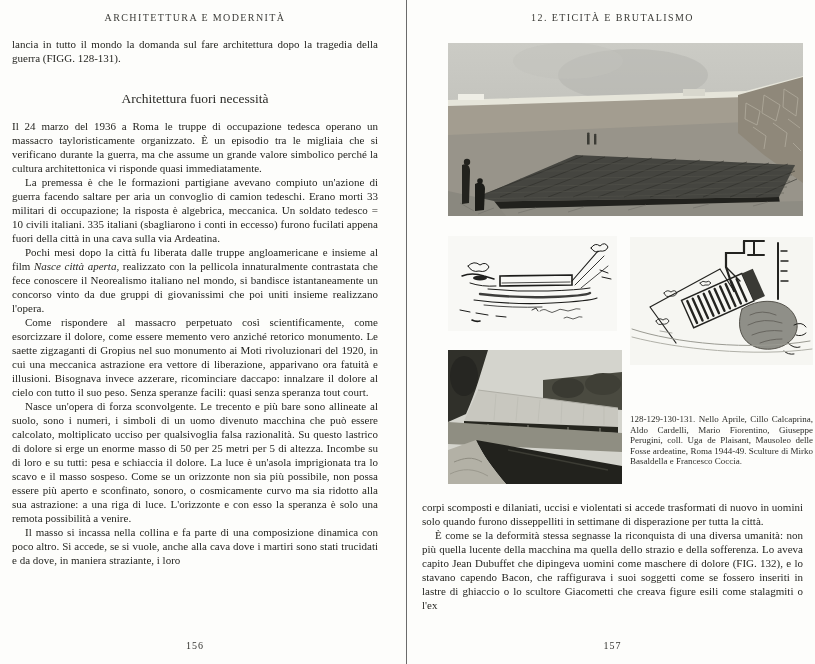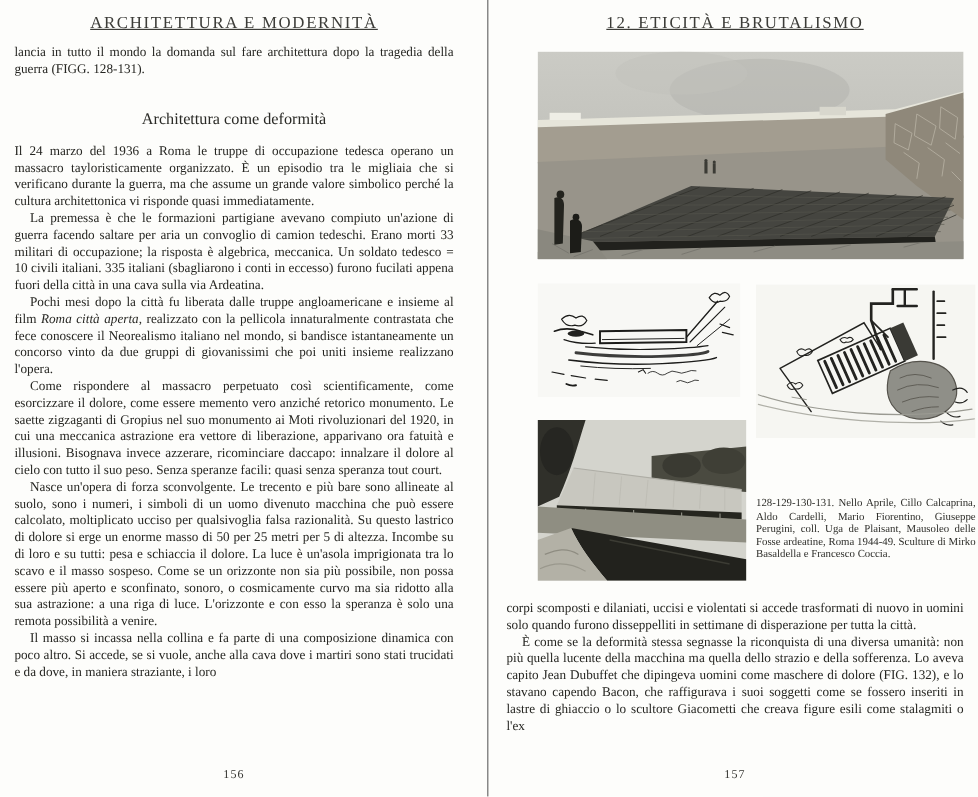--- a/index.html
+++ b/index.html
@@ -3,22 +3,22 @@
 <meta charset="utf-8">
 <style>
   html,body{margin:0;padding:0;background:#ffffff;}
   .spread{
     position:relative;width:815px;height:664px;background:#fdfdfb;
     font-family:"Liberation Serif","DejaVu Serif",serif;color:#2a2a26;
     overflow:hidden;
   }
   .gutter{position:absolute;left:406px;top:0;width:1px;height:664px;background:#6b6b6b;}
   .running-head{
-    position:absolute;top:12px;font-size:14px;letter-spacing:1.4px;
-    text-align:center;color:#3c3c38;white-space:nowrap;text-decoration:underline;
+    position:absolute;top:12px;font-size:10px;letter-spacing:1.4px;
+    text-align:center;color:#3c3c38;white-space:nowrap;
   }
   .rh-left{left:12px;width:366px;}
   .rh-right{left:422px;width:381px;}
   .bodytext{font-size:11px;line-height:14px;text-align:justify;color:#262622;}
   .bodytext p{margin:0;}
   .bodytext p.ind{text-indent:13px;}
   .intro{position:absolute;left:12px;top:26px;width:366px;}
   .section-heading{
     position:absolute;left:12px;top:91px;width:366px;margin:0;
     font-size:13.5px;font-weight:normal;text-align:center;color:#2a2a26;
@@ -44,26 +44,26 @@
 
 <div class="spread">
 
   <div class="gutter"></div>
 
   <section>
     <header class="running-head rh-left">ARCHITETTURA E MODERNITÀ</header>
 
     <p class="bodytext intro">lancia in tutto il mondo la domanda sul fare architettura dopo la tragedia della guerra (FIGG. 128-131).</p>
 
-    <h2 class="section-heading">Architettura come deformità</h2>
+    <h2 class="section-heading">Architettura fuori necessità</h2>
 
     <div class="bodytext left-body">
       <p>Il 24 marzo del 1936 a Roma le truppe di occupazione tedesca operano un massacro tayloristicamente organizzato. È un episodio tra le migliaia che si verificano durante la guerra, ma che assume un grande valore simbolico perché la cultura architettonica vi risponde quasi immediatamente.</p>
       <p class="ind">La premessa è che le formazioni partigiane avevano compiuto un'azione di guerra facendo saltare per aria un convoglio di camion tedeschi. Erano morti 33 militari di occupazione; la risposta è algebrica, meccanica. Un soldato tedesco = 10 civili italiani. 335 italiani (sbagliarono i conti in eccesso) furono fucilati appena fuori della città in una cava sulla via Ardeatina.</p>
-      <p class="ind"><span>Pochi mesi dopo la città fu liberata dalle truppe angloamericane e insieme al film </span><i>Roma città aperta</i><span>, realizzato con la pellicola innaturalmente contrastata che fece conoscere il Neorealismo italiano nel mondo, si bandisce istantaneamente un concorso vinto da due gruppi di giovanissimi che poi uniti insieme realizzano l'opera.</span></p>
+      <p class="ind"><span>Pochi mesi dopo la città fu liberata dalle truppe angloamericane e insieme al film </span><i>Nasce città aperta</i><span>, realizzato con la pellicola innaturalmente contrastata che fece conoscere il Neorealismo italiano nel mondo, si bandisce istantaneamente un concorso vinto da due gruppi di giovanissimi che poi uniti insieme realizzano l'opera.</span></p>
       <p class="ind">Come rispondere al massacro perpetuato così scientificamente, come esorcizzare il dolore, come essere memento vero anziché retorico monumento. Le saette zigzaganti di Gropius nel suo monumento ai Moti rivoluzionari del 1920, in cui una meccanica astrazione era vettore di liberazione, apparivano ora fatuità e illusioni. Bisognava invece azzerare, ricominciare daccapo: innalzare il dolore al cielo con tutto il suo peso. Senza speranze facili: quasi senza speranza tout court.</p>
       <p class="ind">Nasce un'opera di forza sconvolgente. Le trecento e più bare sono allineate al suolo, sono i numeri, i simboli di un uomo divenuto macchina che può essere calcolato, moltiplicato ucciso per qualsivoglia falsa razionalità. Su questo lastrico di dolore si erge un enorme masso di 50 per 25 metri per 5 di altezza. Incombe su di loro e su tutti: pesa e schiaccia il dolore. La luce è un'asola imprigionata tra lo scavo e il masso sospeso. Come se un orizzonte non sia più possibile, non possa essere più aperto e sconfinato, sonoro, o cosmicamente curvo ma sia ridotto alla sua astrazione: a una riga di luce. L'orizzonte e con esso la speranza è solo una remota possibilità a venire.</p>
       <p class="ind">Il masso si incassa nella collina e fa parte di una composizione dinamica con poco altro. Si accede, se si vuole, anche alla cava dove i martiri sono stati trucidati e da dove, in maniera straziante, i loro</p>
     </div>
 
     <footer class="page-number pn-left">156</footer>
   </section>
 
   <section>
     <header class="running-head rh-right">12. ETICITÀ E BRUTALISMO</header>

